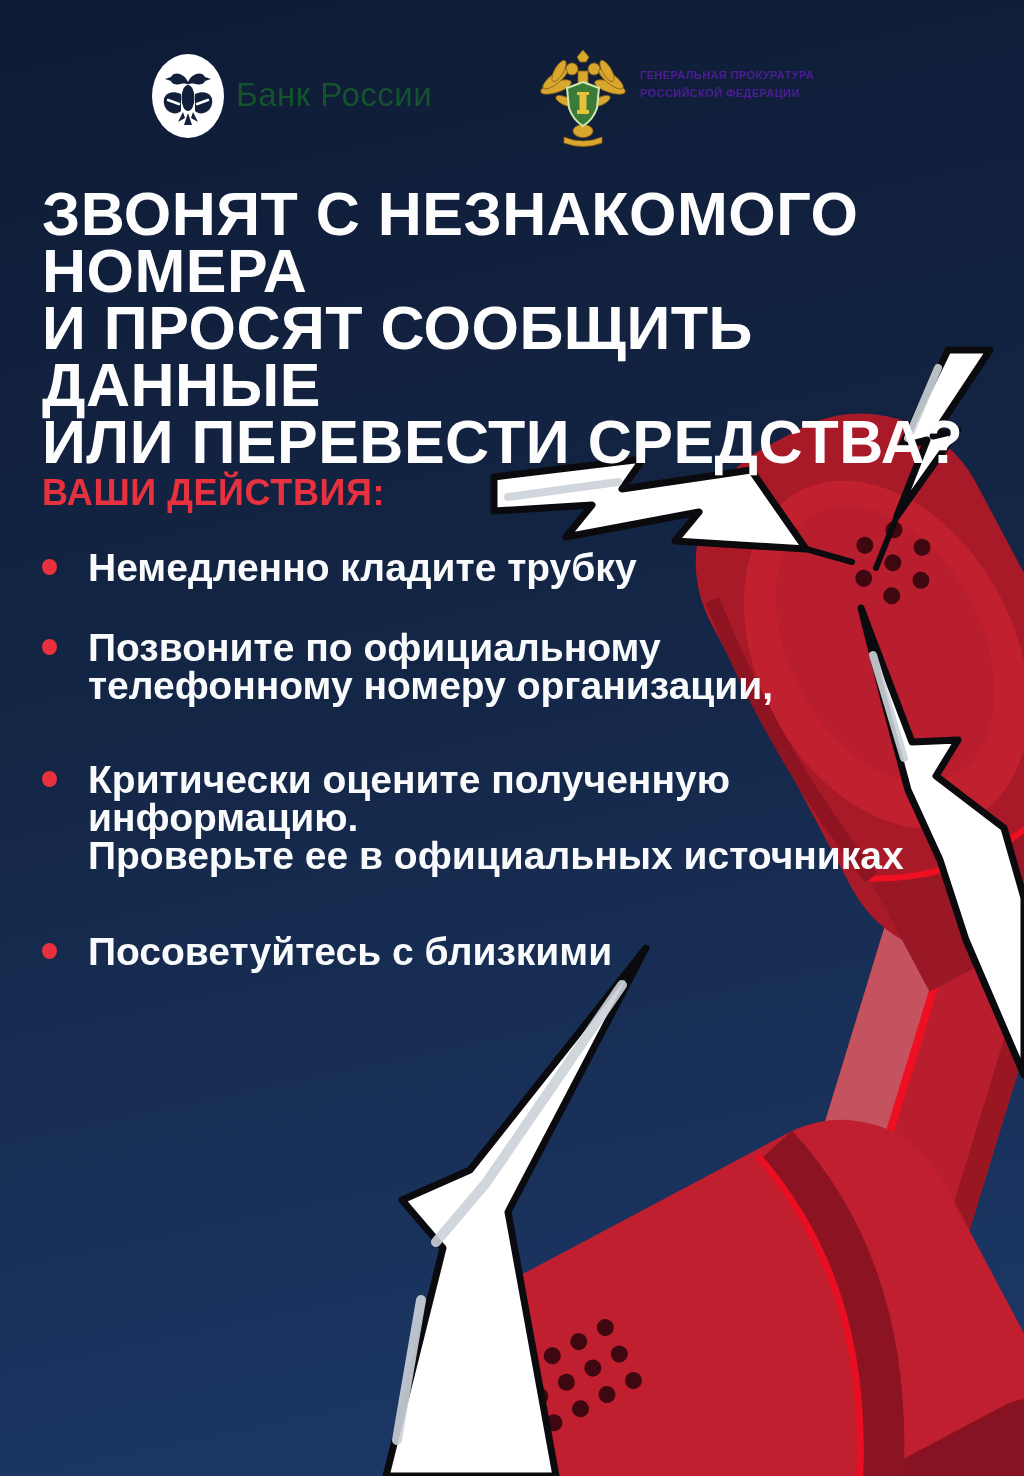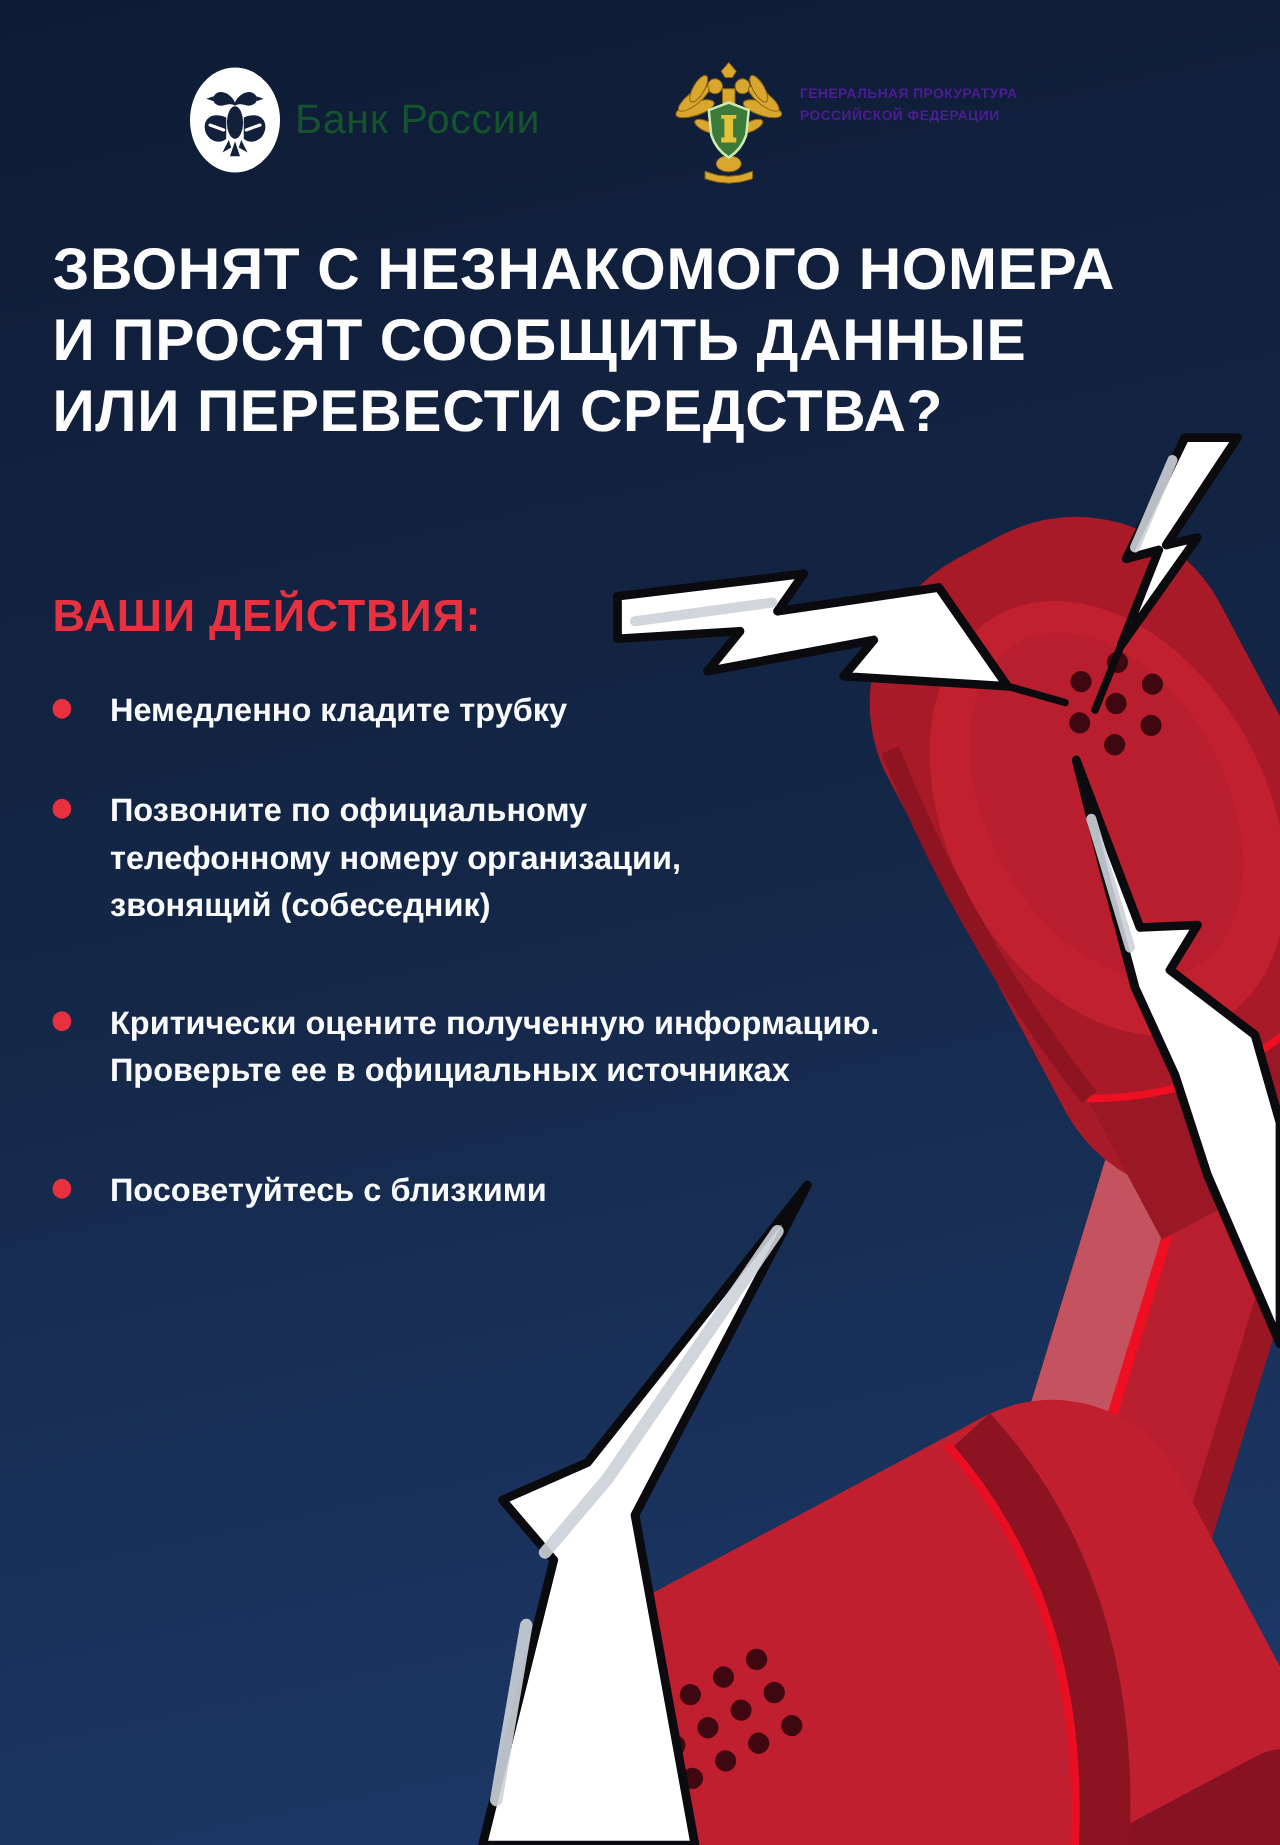--- a/index.html
+++ b/index.html
@@ -9,26 +9,26 @@
     font-family:"Liberation Sans","DejaVu Sans",sans-serif;
     -webkit-font-smoothing:antialiased;
   }
   .abs{position:absolute;}
   
   .bank-emblem{left:150px;top:52px;}
   .bank-label{left:236px;top:74px;font-size:33px;font-weight:400;color:#14532d;letter-spacing:.5px;line-height:42px;}
   .pros-emblem{left:536px;top:48px;}
   .pros-text{left:640px;top:67px;font-size:11px;font-weight:700;color:#4c1d95;line-height:17.5px;letter-spacing:.4px;}
   
-  .title{left:42px;top:186px;font-size:47px;font-weight:700;color:#fdfdfe;line-height:57px;letter-spacing:.5px;}
+  .title{left:42px;top:186px;font-size:61px;font-weight:700;color:#fdfdfe;line-height:57px;letter-spacing:.5px;}
   .title span{display:block;}
   
   .actions-heading{left:42px;top:472px;font-size:36px;font-weight:700;color:#e8313f;letter-spacing:.6px;}
   .actions-list{left:42px;top:549px;width:930px;list-style:none;margin:0;padding:0;}
-  .actions-list li{position:relative;padding-left:46px;font-size:26px;font-weight:700;color:#f8fafc;line-height:38px;}
+  .actions-list li{position:relative;padding-left:46px;font-size:39px;font-weight:700;color:#f8fafc;line-height:38px;}
   .actions-list li .line{display:block;}
   .dot{position:absolute;left:0;top:10px;width:15px;height:16px;border-radius:50%;background:#e8313f;}
   .li-1{margin-bottom:42px;}
   .li-2{margin-bottom:56px;}
   .li-3{margin-bottom:58px;}
   .phone-layer{left:0;top:0;width:1024px;height:1476px;pointer-events:none;}
   .text-layer{z-index:2;}
   svg{display:block;}
 </style>
 </head>
@@ -164,21 +164,20 @@
 
 <ul class="abs actions-list text-layer">
   <li class="li-1">
     <span class="dot"></span>
     <span class="line">Немедленно кладите трубку</span>
   </li>
   <li class="li-2">
     <span class="dot"></span>
     <span class="line">Позвоните по официальному</span>
     <span class="line">телефонному номеру организации,</span>
-    <span class="line">звонящий (собеседник)</span>
   </li>
   <li class="li-3">
     <span class="dot"></span>
     <span class="line">Критически оцените полученную информацию.</span>
     <span class="line">Проверьте ее в официальных источниках</span>
   </li>
   <li class="li-4">
     <span class="dot"></span>
     <span class="line">Посоветуйтесь с близкими</span>
   </li>

